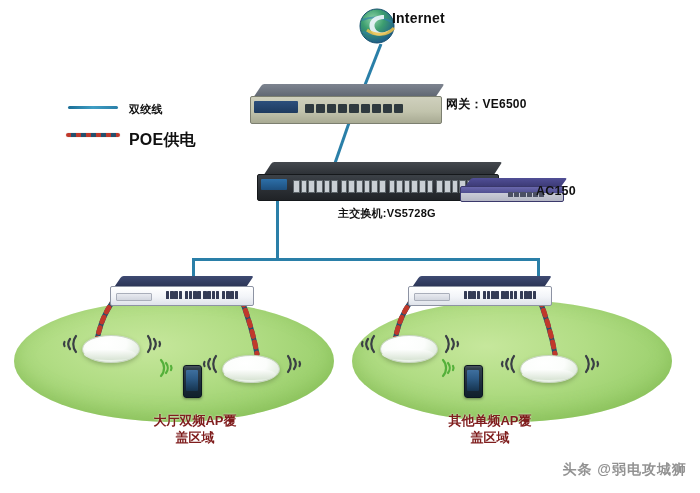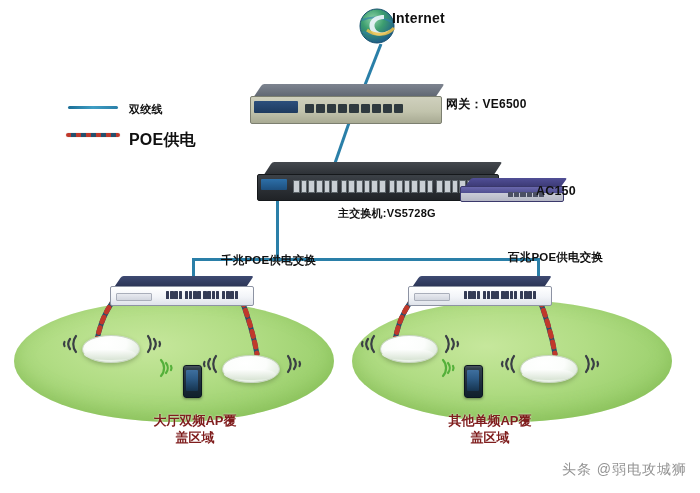--- a/index.html
+++ b/index.html
@@ -194,21 +194,21 @@
     background:linear-gradient(180deg,#3e6f9e 0%,#2d5b87 40%,#16344f 100%);
     border-radius:1px;
   }
 
   
   .poecab svg{display:block;overflow:visible;}
 
   
   .wm{
     position:absolute;right:13px;bottom:14px;
-    font-size:14px;font-weight:normal;color:#8d8d8d;
+    font-size:14px;font-weight:bold;color:#8d8d8d;
     letter-spacing:1px;white-space:nowrap;
     text-shadow:0 1px 0 #ffffff;
     opacity:.95;
   }
 
   
   .globe{position:absolute;left:357px;top:6px;width:40px;height:40px;}
 </style>
 </head>
 <body>
@@ -374,21 +374,20 @@
         <i></i>
         <i></i>
       </span>
     <span class="ps-group">
         <i></i>
         <i></i>
         <i></i>
         <i></i>
       </span>
   </div>
-  <div class="lbl lbl-poe-left">千兆POE供电交换</div>
 
   <div class="abs ps-top" style="left:416px;top:276px;"></div>
   <div class="abs ps-face" style="left:408px;top:286px;"></div>
   <div class="abs ps-badge" style="left:414px;top:293px;"></div>
   <div class="abs ps-ports" style="left:464px;top:291px;width:72px;">
     <span class="ps-group">
         <i></i>
         <i></i>
         <i></i>
         <i></i>
@@ -405,21 +404,20 @@
         <i></i>
         <i></i>
       </span>
     <span class="ps-group">
         <i></i>
         <i></i>
         <i></i>
         <i></i>
       </span>
   </div>
-  <div class="lbl lbl-poe-right">百兆POE供电交换</div>
 
   <div class="ap" style="left:82px;top:335px;width:56px;height:26px;">
     <div class="ap-dome"></div>
       <div class="ap-rim"></div>
   </div>
   <div class="wifi" style="left:56px;top:330px;">
     <svg width="26" height="28" viewBox="0 0 26 28">
       <g fill="none" stroke="#3a3f45" stroke-width="2.2" stroke-linecap="round">
         <path d="M20 6 A13 13 0 0 0 20 22"></path>
         <path d="M14 9 A8.5 8.5 0 0 0 14 19"></path>

